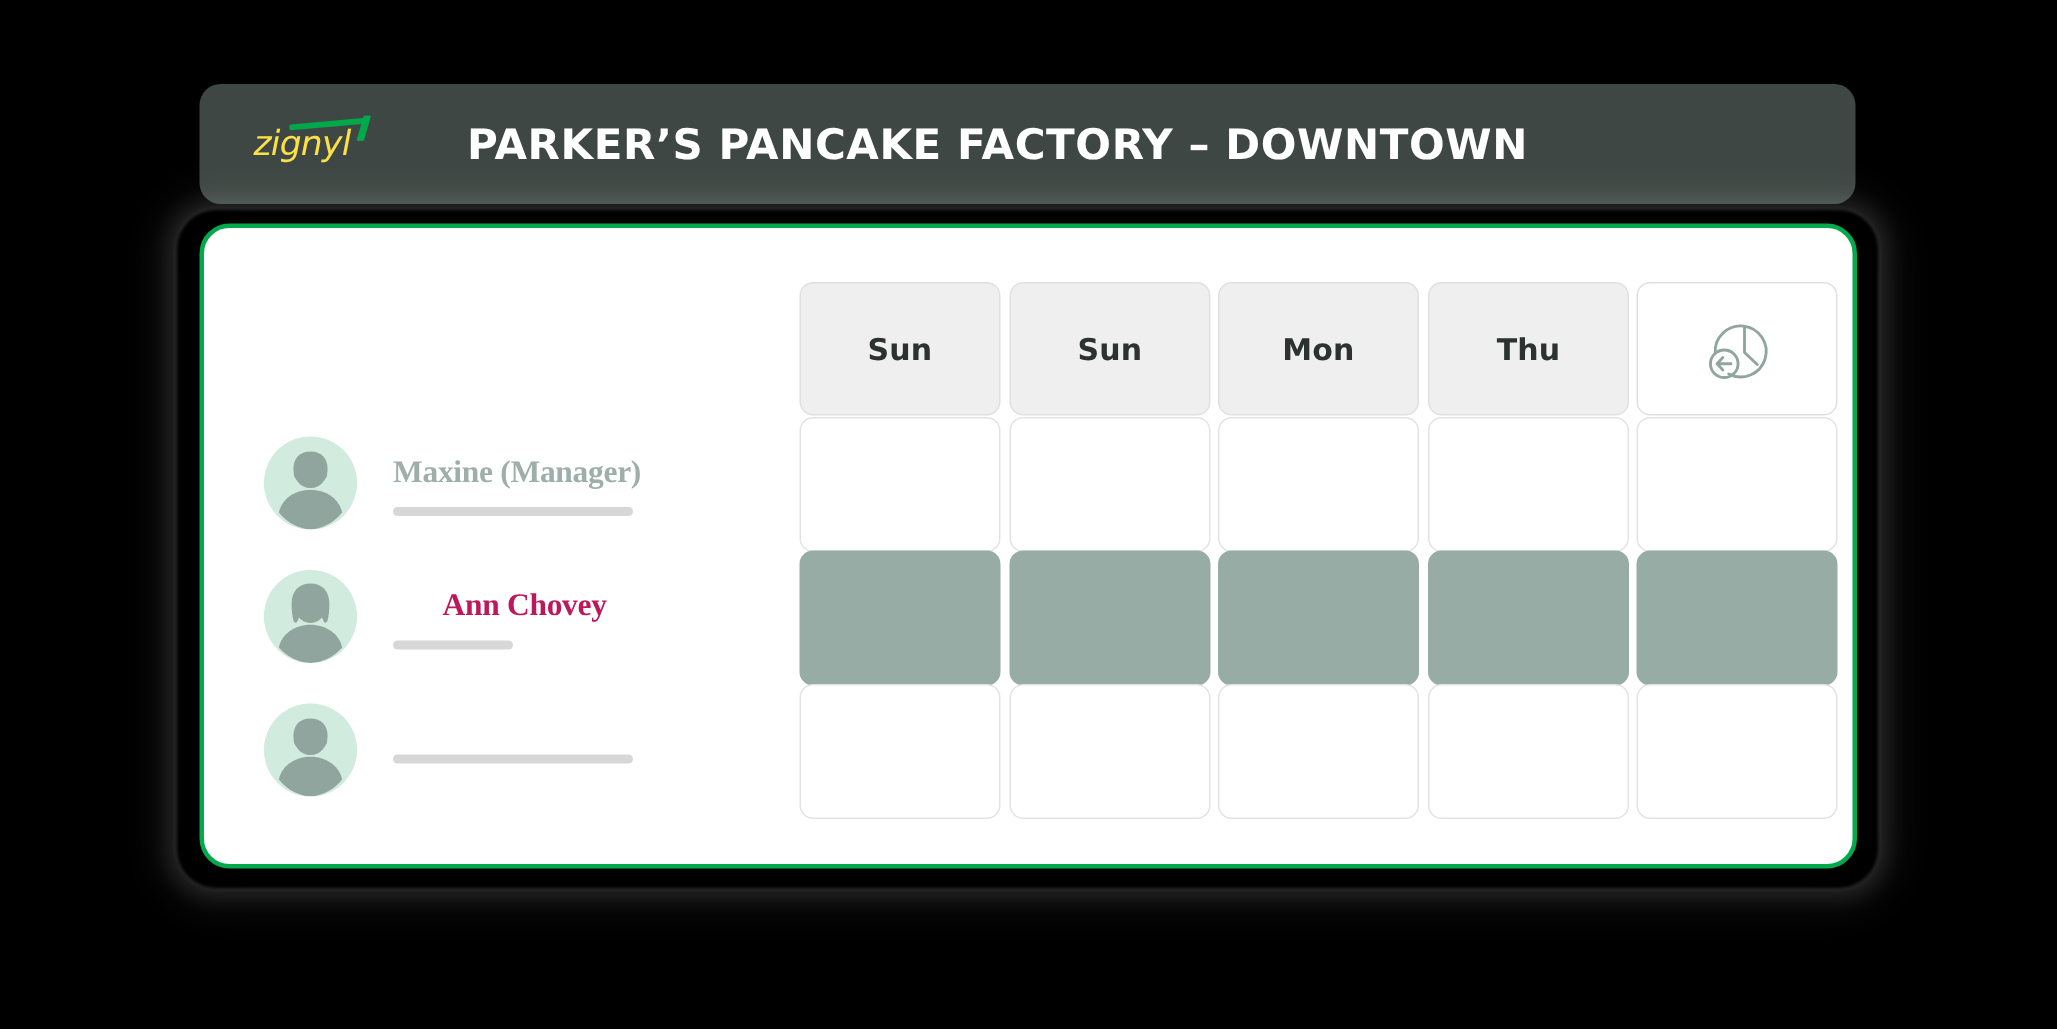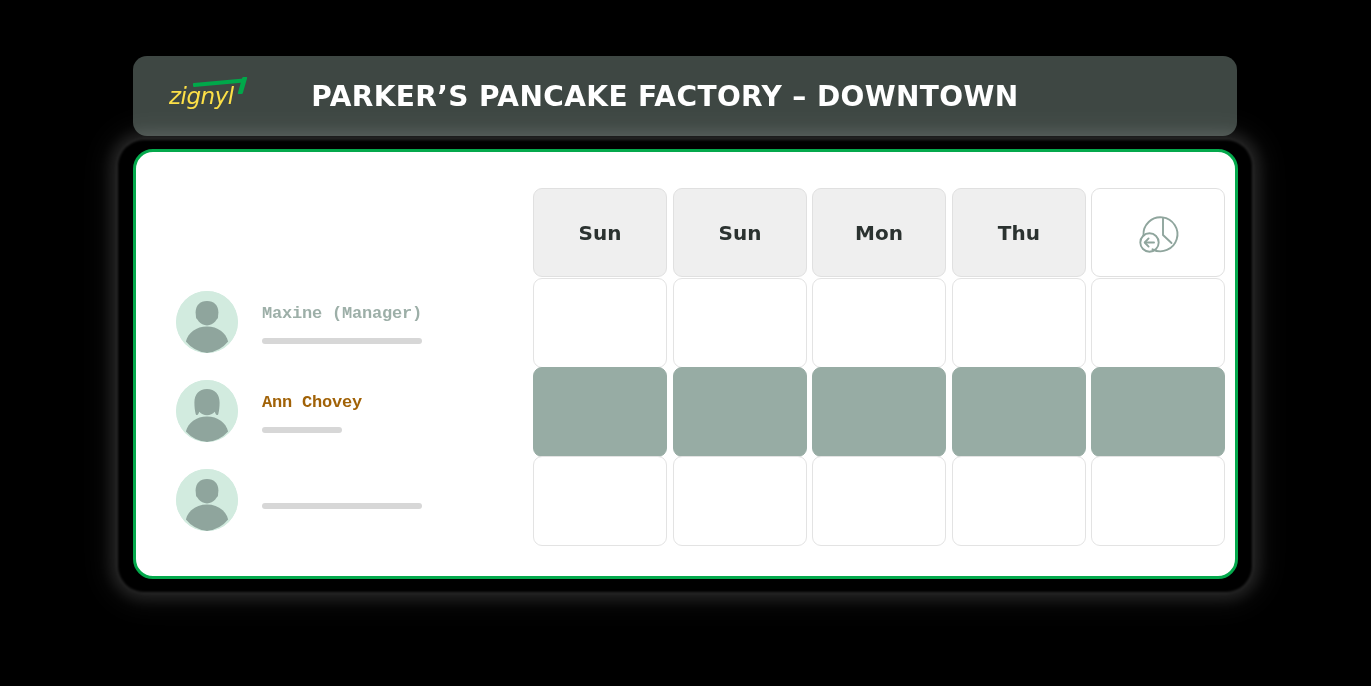--- a/index.html
+++ b/index.html
@@ -161,29 +161,29 @@
   .avatar svg { display: block; width: 62px; height: 62px; }
 
   .emp-meta {
     margin-left: 24px;
     display: flex;
     flex-direction: column;
     justify-content: center;
   }
 
   .emp-name {
-    font-family: Liberation Mono, monospace;
+    font-family: Liberation Serif, serif;
     font-weight: 700;
-    font-size: 17px;
+    font-size: 21px;
     letter-spacing: -0.2px;
     line-height: 26px;
     white-space: nowrap;
   }
   .emp-name.muted  { color: #9dafa8; }
-  .emp-name.active { color: #a16207; }
+  .emp-name.active { color: #be185d; margin-left: 33px; }
 
   .emp-bar {
     margin-top: 11px;
     height: 6px;
     border-radius: 3px;
     background: #d7d7d7;
   }
 
   
   .grid {

